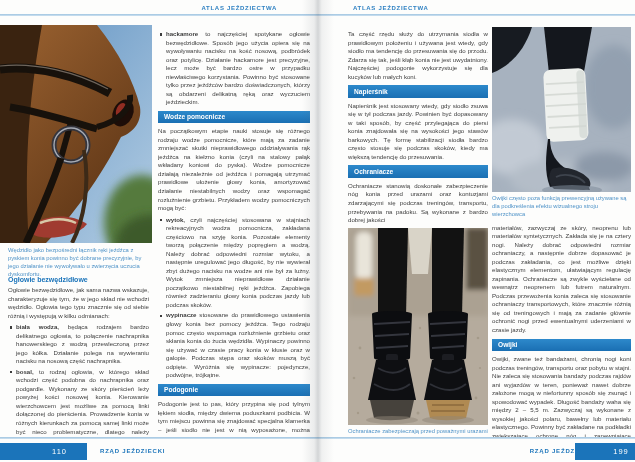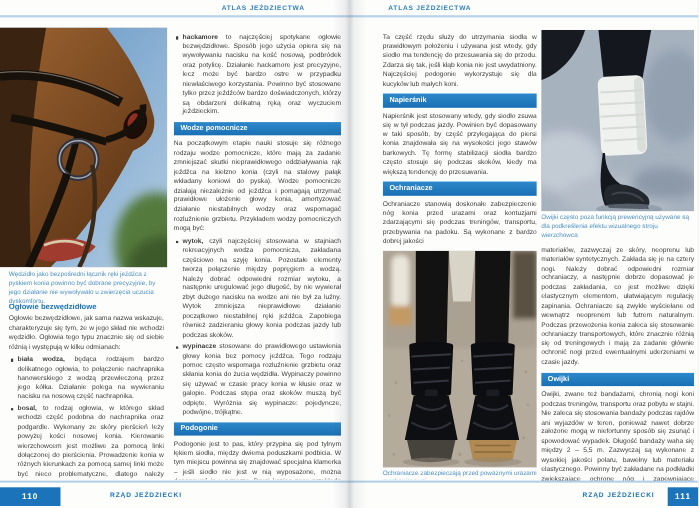--- a/index.html
+++ b/index.html
@@ -29,22 +29,22 @@
   .bar{font-size:6.6px;font-weight:bold;color:#ffffff;margin:4px 0 4px;padding:2.5px 6px 3px;
        background:linear-gradient(180deg,#2d89cb,#1a6fb3);}
   .blist{list-style:none;margin:0 0 2px;padding:0;}
   .blist li{position:relative;padding-left:8px;margin:0 0 2px;font-size:6.1px;line-height:1.4;color:#3d3d3d;text-align:justify;}
   .blist li::before{content:"";position:absolute;left:1.5px;top:3.2px;width:2.4px;height:2.4px;background:#3d3d3d;}
   .blist b{font-weight:bold;}
   .rp-photo1{width:140px;height:197px;margin-top:2px;}
   .rp-photo2{width:139px;height:165px;}
   .rp-col1 .cap{margin-top:3px;width:140px;}
   .rp-col2 .cap{margin-top:3px;margin-bottom:5px;width:139px;}
-  .pageno-box{position:absolute;top:443px;height:17px;background:#1b74ba;color:#fff;font-size:7.5px;font-weight:bold;
-              display:flex;align-items:center;justify-content:center;letter-spacing:1px;}
+  .pageno-box{position:absolute;top:443px;height:17px;background:#1b74ba;color:#fff;font-size:7.5px;font-weight:normal;
+              display:flex;align-items:center;justify-content:center;letter-spacing:1px;padding-left:32px;}
   .box-110{left:0;width:55px;} .box-111{right:0;width:28px;}
   .footer-label{position:absolute;top:448px;font-size:6px;font-weight:bold;color:#1b74ba;letter-spacing:0.8px;white-space:nowrap;}
   .fl-left{left:100px;} .fl-right{right:40px;}
 </style>
 </head>
 <body>
 
 <div class="spread">
 
   <section class="page left">
@@ -221,17 +221,17 @@
         </svg>
       </figure>
       <p class="cap">Owijki często poza funkcją prewencyjną używane są dla podkreślenia efektu wizualnego stroju wierzchowca</p>
       <p class="bt">materiałów, zazwyczaj ze skóry, neoprenu lub materiałów syntetycznych. Zakłada się je na cztery nogi. Należy dobrać odpowiedni rozmiar ochraniaczy, a następnie dobrze dopasować je podczas zakładania, co jest możliwe dzięki elastycznym elementom, ułatwiającym regulację zapinania. Ochraniacze są zwykle wyściełane od wewnątrz neoprenem lub futrem naturalnym. Podczas przewożenia konia zaleca się stosowanie ochraniaczy transportowych, które znacznie różnią się od treningowych i mają za zadanie głównie ochronić nogi przed ewentualnymi uderzeniami w czasie jazdy.</p>
       <h3 class="bar">Owijki</h3>
       <p class="bt">Owijki, zwane też bandażami, chronią nogi koni podczas treningów, transportu oraz pobytu w stajni. Nie zaleca się stosowania bandaży podczas rajdów ani wyjazdów w teren, ponieważ nawet dobrze założone mogą w niefortunny sposób się zsunąć i spowodować wypadek. Długość bandaży waha się między 2 – 5,5 m. Zazwyczaj są wykonane z wysokiej jakości polaru, bawełny lub materiału elastycznego. Powinny być zakładane na podkładki zwiększające ochronę nóg i zapewniające odpowiednią wentylację oraz odprowadzanie potu. Podkładki powodują również lepsze rozkładanie siły nacisku bandaży na nogę konia.</p>
     </div>
 
     <div class="rule bottom"></div>
     <div class="footer-label fl-right">RZĄD JEŹDZIECKI</div>
-    <div class="pageno-box box-111">111</div>
+    <div class="pageno-box box-111">199</div>
   </section>
 
   <div class="gutter"></div>
 </div>
 
 </body></html>

